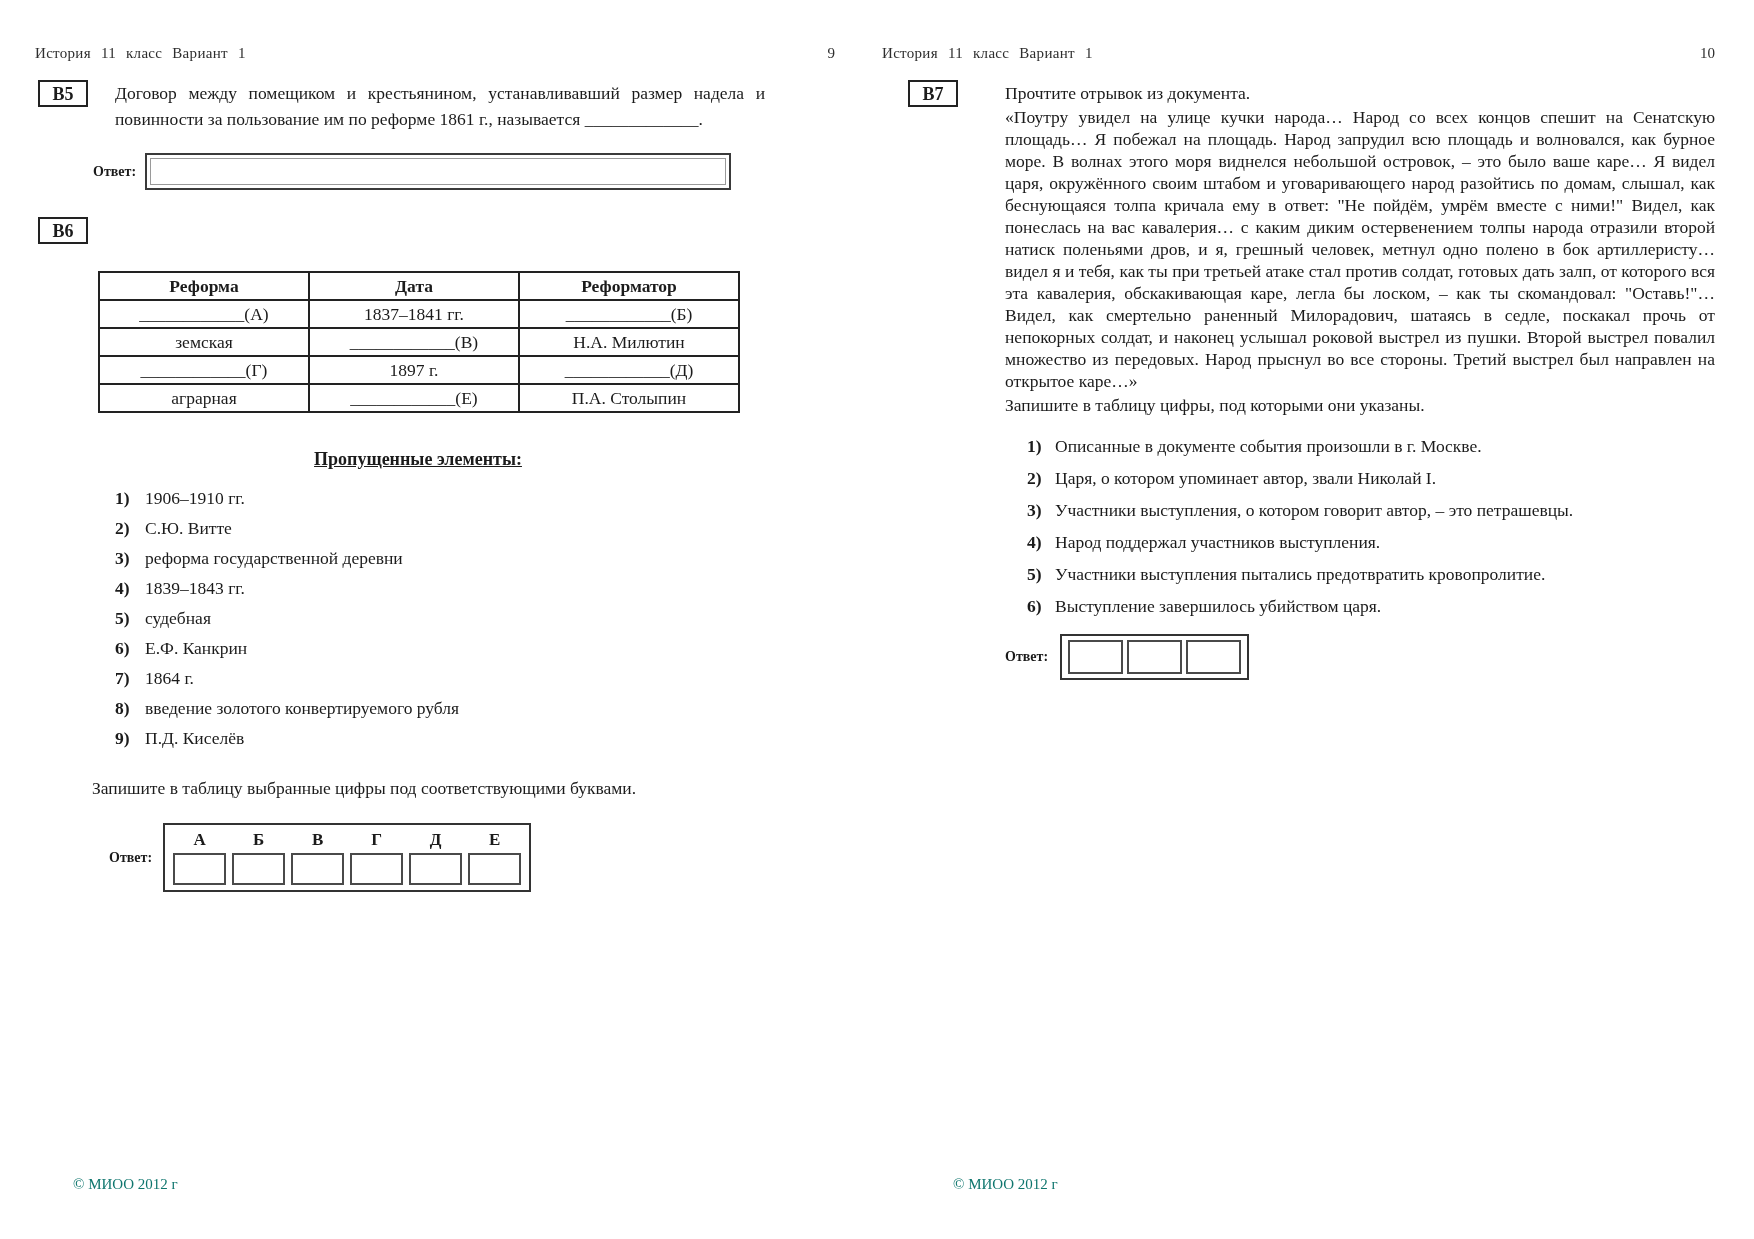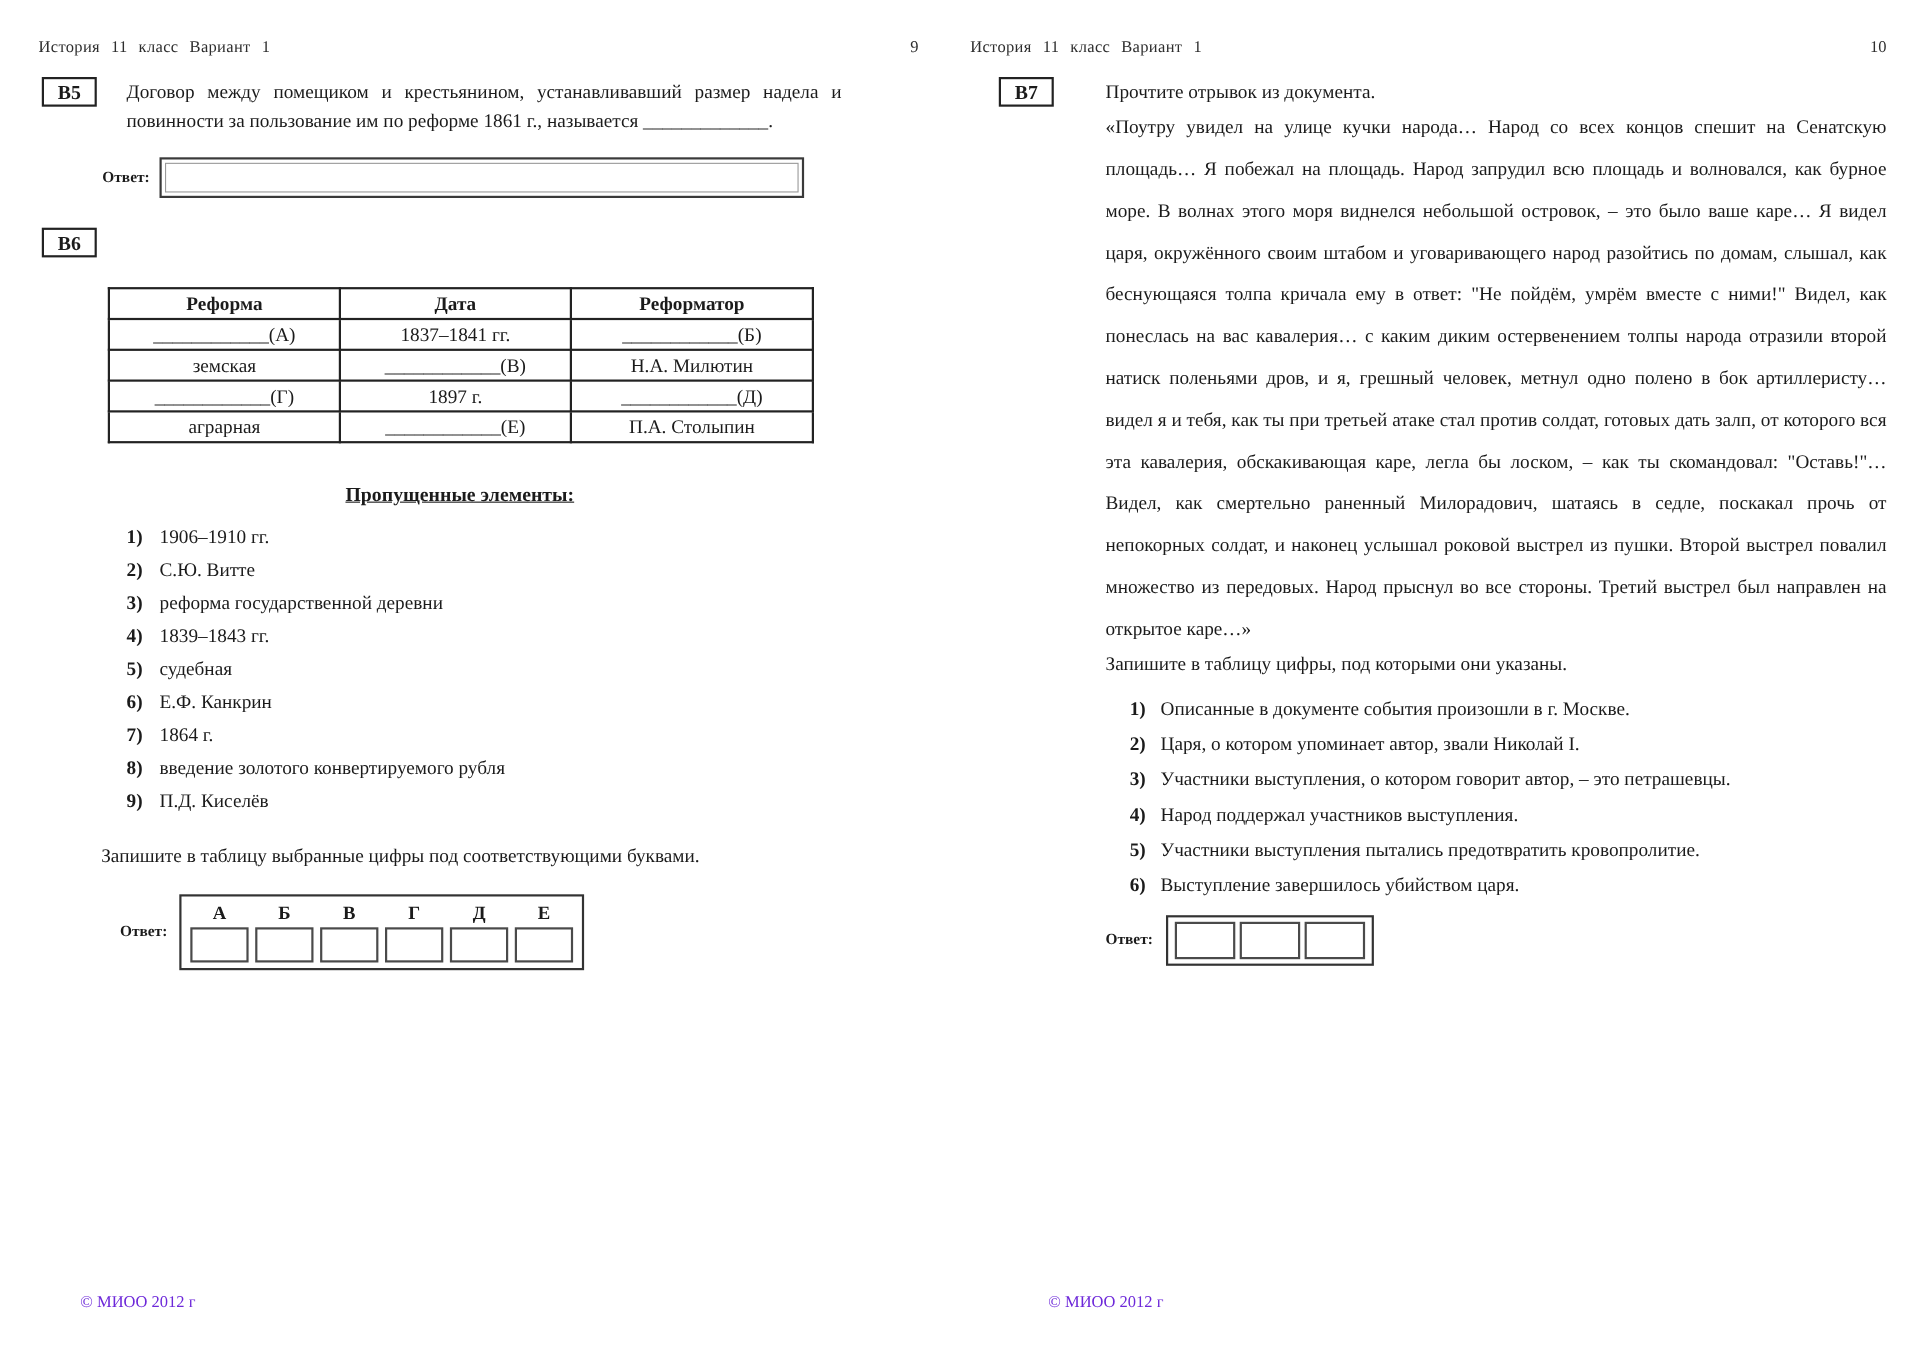--- a/index.html
+++ b/index.html
@@ -5,21 +5,21 @@
   * { box-sizing: border-box; }
   html,body { margin:0; padding:0; }
   body {
     position:relative;
     width:1754px; height:1239px;
     background:#ffffff;
     font-family:"Liberation Serif", serif;
     color:#1b1b1b;
     overflow:hidden;
   }
-  .page { position:absolute; top:4px; }
+  .page { position:absolute; top:14px; }
   .page-left  { left:35px;  width:800px; }
   .page-right { left:882px; width:833px; }
 
   .hdr {
     display:flex; justify-content:space-between;
     padding-top:31px; font-size:15px; color:#2e2e2e;
   }
   .hdr .hdr-title { letter-spacing:0.3px; word-spacing:6px; }
 
   .qblock { display:flex; align-items:flex-start;gap:20px; }
@@ -75,35 +75,35 @@
     margin-left:11px; border:2px solid #333;
     padding:2px 5px 5px 5px; display:flex; background:#fff;
   }
   .acol { width:59px; text-align:center; }
   .aletter { font-weight:bold; font-size:17px; height:26px; line-height:26px; }
   .abox { height:32px; border:2px solid #4a4a4a; margin:0 3px; background:#fff; }
 
   
   .b7text { margin-left:27px; width:730px; font-size:17.5px; }
   .b7text .line { line-height:26px;font-family:Liberation Serif, serif; }
-  .quote { text-align:justify; line-height:38px; }
+  .quote { text-align:justify; line-height:22px; }
   .olist { margin-top:12px; margin-left:22px; }
   .olist .item { display:flex; line-height:32px; }
   .olist .num  { font-weight:bold; width:28px; flex:0 0 auto; }
 
   .ans-row-b7 { display:flex; align-items:center; margin-top:12px; }
   .agrid3 {
     margin-left:12px; border:2px solid #333;
     padding:4px; display:flex; background:#fff;
   }
   .abox3 { width:55px; height:34px; border:2px solid #4a4a4a; margin:0 2px; background:#fff; }
 
   .footer {
     position:absolute; top:1176px;
-    font-size:15px; color:#6d28d9;
+    font-size:15px; color:#0f766e;
   }
   .footer-left  { left:73px; }
   .footer-right { left:953px; }
 
   .mt18 { margin-top:18px; }
 </style>
 </head>
 <body>
 
 <div class="page page-left">

